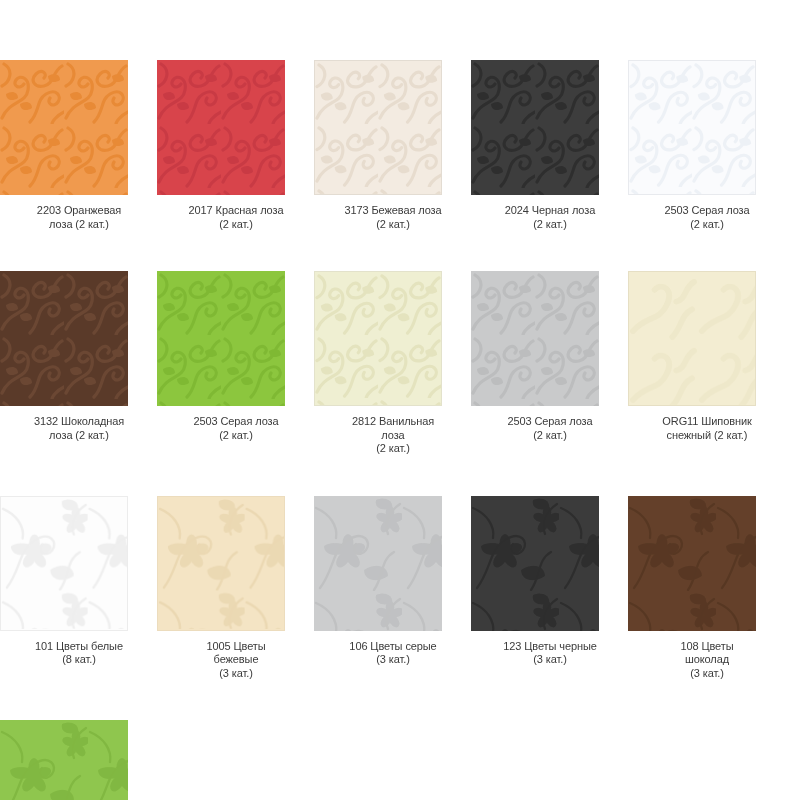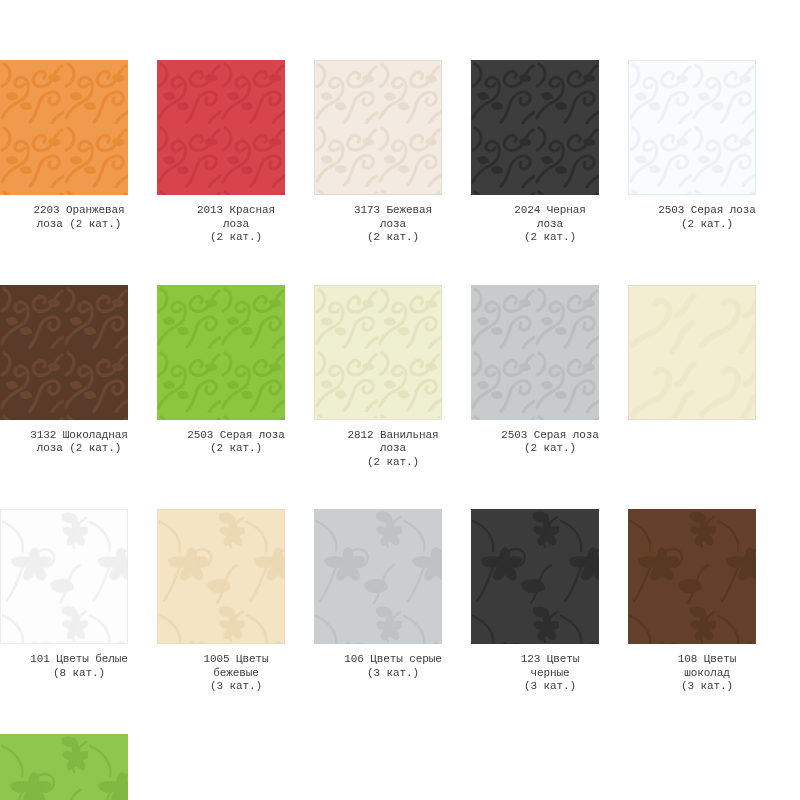--- a/index.html
+++ b/index.html
@@ -46,21 +46,21 @@
   }
 
   .swatch-tile .tex {
     position: absolute;
     inset: 0;
   }
 
   .swatch-caption {
     margin-top: 9px;
     text-align: center;
-    font-family: Liberation Mono, monospace;
+    font-family: Liberation Sans, sans-serif;
     font-size: 11px;
     line-height: 13.5px;
     color: #3b3b3b;
     letter-spacing: -0.1px;
     white-space: pre-line;
     padding-left: 30px;
   }
 </style>
 </head>
 <body>
@@ -109,21 +109,21 @@
         <g fill="#C93A44">
           <path d="M20 44 C 26 40, 32 42, 32 48 C 26 52, 20 50, 20 44 Z"></path>
           <path d="M48 16 C 54 12, 60 14, 60 20 C 54 24, 48 22, 48 16 Z"></path>
           <path d="M6 34 C 12 30, 18 32, 18 38 C 12 42, 6 40, 6 34 Z"></path>
         </g>
       </pattern>
     </defs>
     <rect width="128" height="135" fill="url(#vp1)"></rect>
   </svg>
         </div>
-        <div class="swatch-caption">2013 Красная лоза
+        <div class="swatch-caption">2017 Красная лоза
 (2 кат.)</div>
       </div>
       <div class="swatch-cell">
         <div class="swatch-tile" style="background: rgb(243, 235, 225); border: 1px solid rgb(227, 220, 210);">
   <svg class="tex" viewBox="0 0 128 135" preserveAspectRatio="none" xmlns="http://www.w3.org/2000/svg">
     <defs>
       <pattern id="vp2" width="64" height="64" patternUnits="userSpaceOnUse">
         <rect width="64" height="64" fill="#F3EBE1"></rect>
         <g fill="none" stroke="#E7DCCE" stroke-width="3.2" stroke-linecap="round">
           <path d="M2 58 C 10 40, 26 44, 28 30 C 30 18, 20 14, 16 20 C 12 26, 20 30, 24 24"></path>
@@ -310,20 +310,22 @@
         <g fill="none" stroke="#EDE6C6" stroke-width="6" stroke-linecap="round" opacity="0.7">
           <path d="M4 60 C 18 44, 30 50, 38 34 C 46 18, 34 10, 26 18"></path>
           <path d="M44 66 C 54 56, 52 44, 64 38"></path>
           <path d="M66 10 C 56 16, 58 28, 48 30"></path>
         </g>
       </pattern>
     </defs>
     <rect width="128" height="135" fill="url(#sp9)"></rect>
   </svg>
         </div>
+        <div class="swatch-caption">ORG11 Шиповник
+снежный (2 кат.)</div>
       </div>
       <div class="swatch-cell">
         <div class="swatch-tile" style="background: rgb(253, 253, 253); border: 1px solid rgb(236, 236, 236);">
   <svg class="tex" viewBox="0 0 128 135" preserveAspectRatio="none" xmlns="http://www.w3.org/2000/svg">
     <defs>
       <pattern id="fp10" width="88" height="95" patternUnits="userSpaceOnUse">
         <rect width="88" height="95" fill="#FDFDFD"></rect>
         <g fill="none" stroke="#EFEFEF" stroke-width="2.4" stroke-linecap="round">
           <path d="M6 92 C 20 74, 18 54, 34 44 C 50 34, 58 46, 52 54 C 46 62, 36 56, 42 48"></path>
           <path d="M60 94 C 70 80, 66 64, 80 56"></path>

